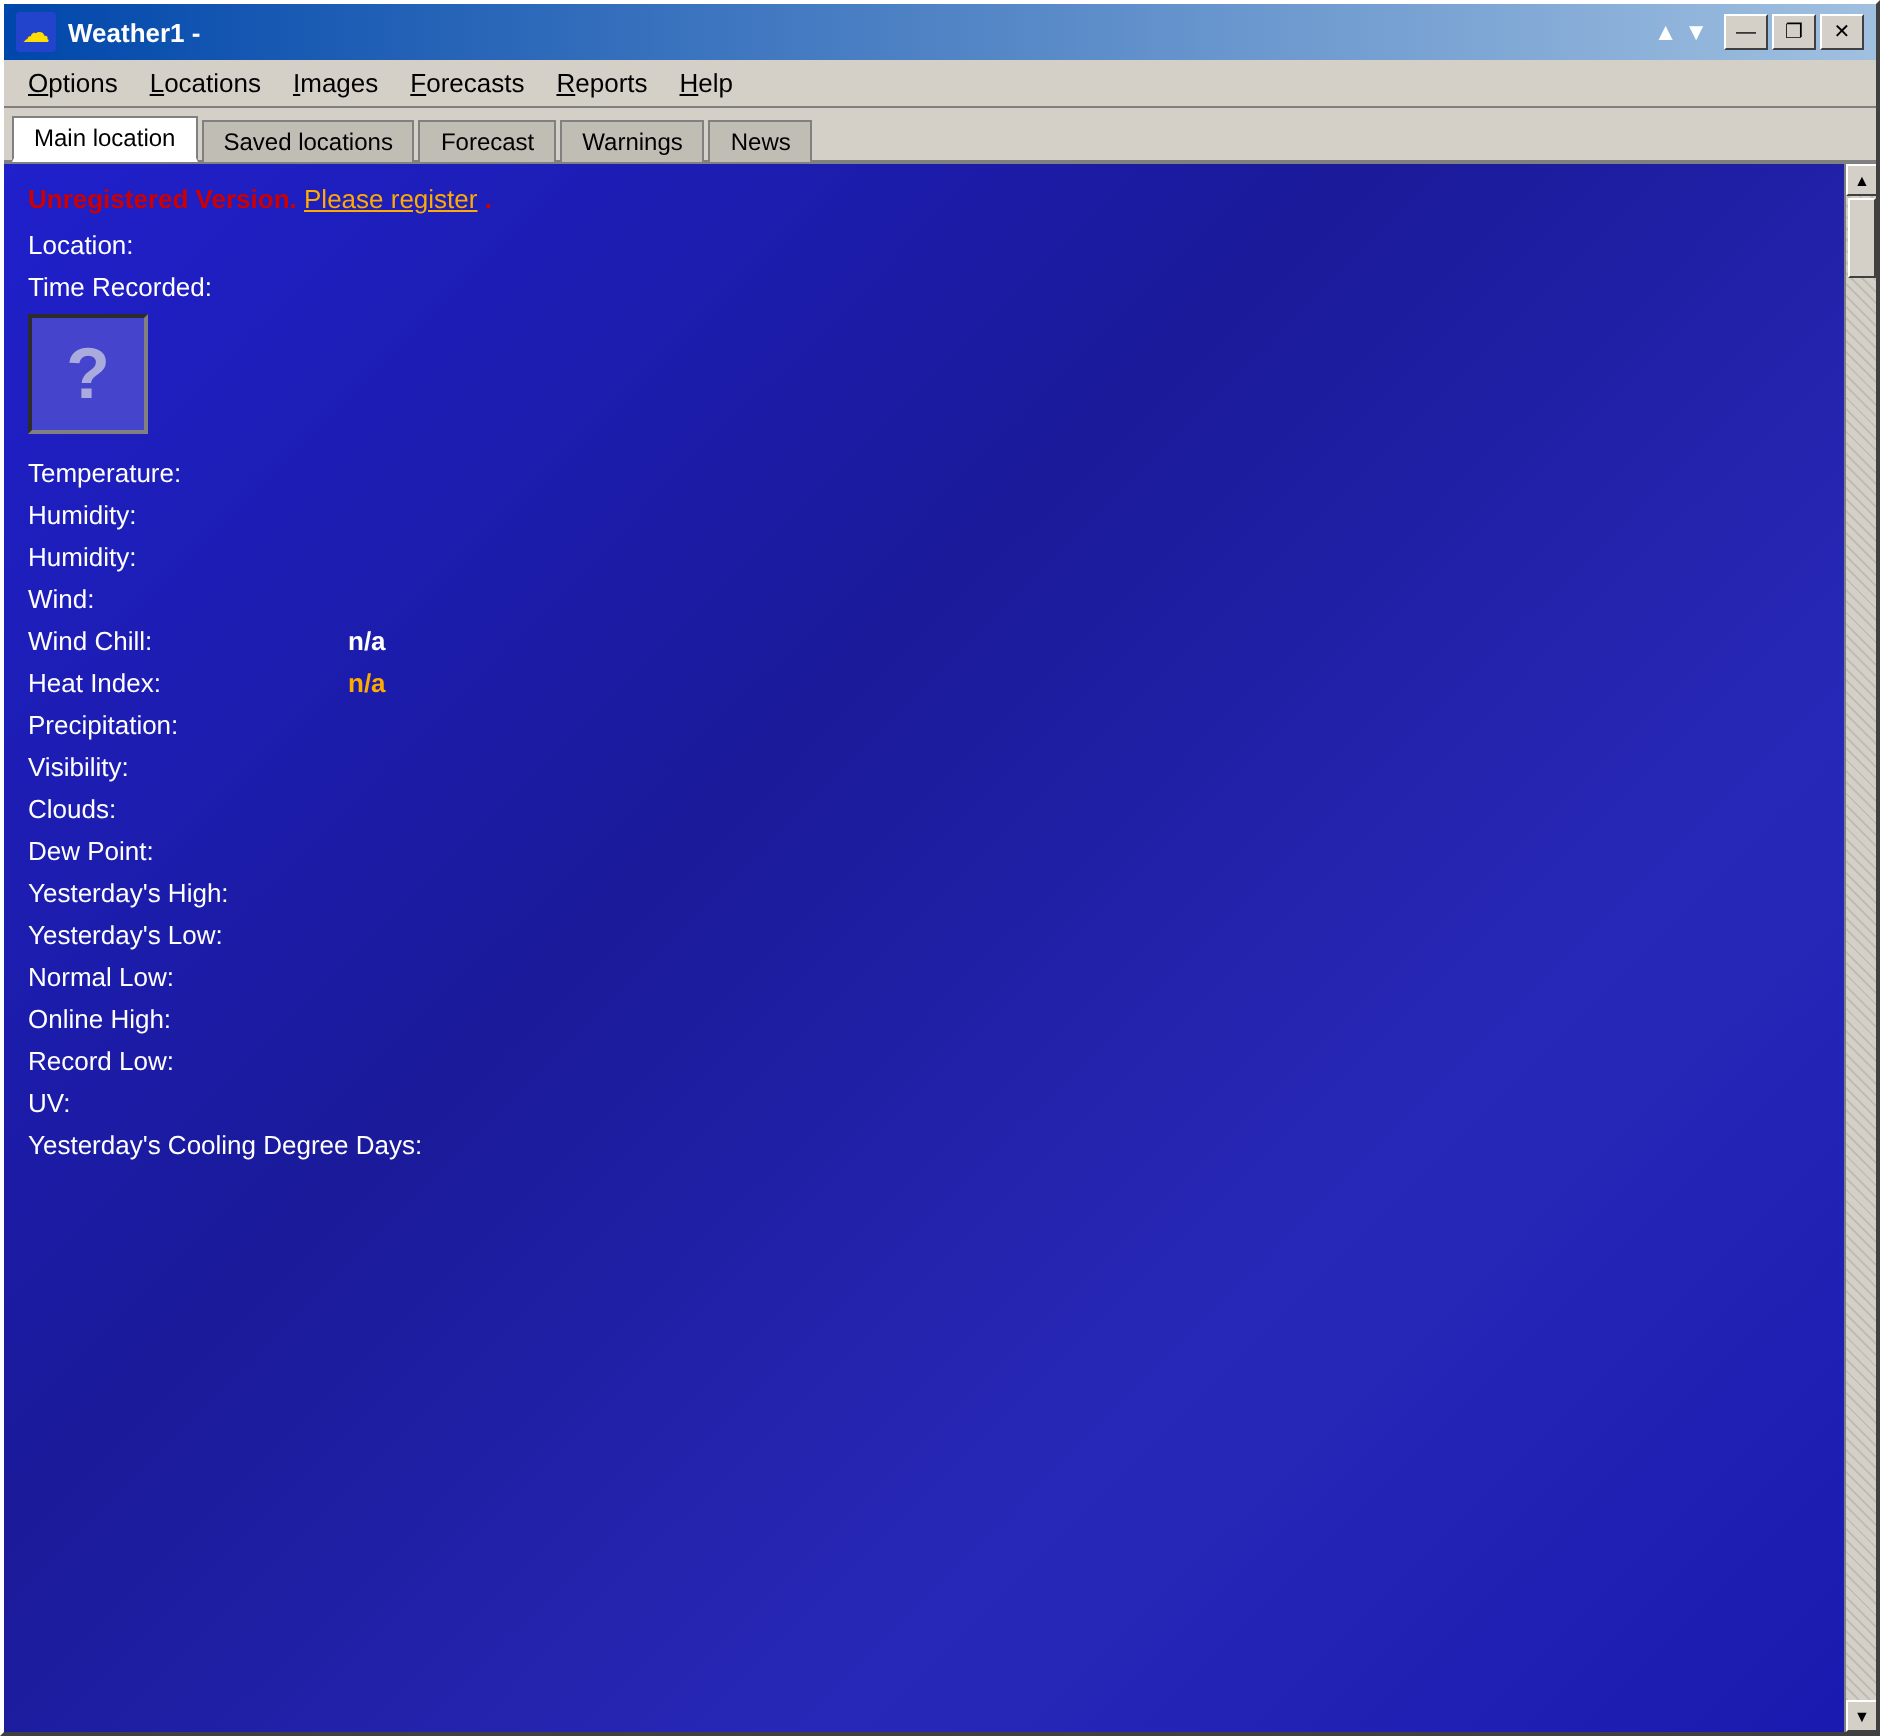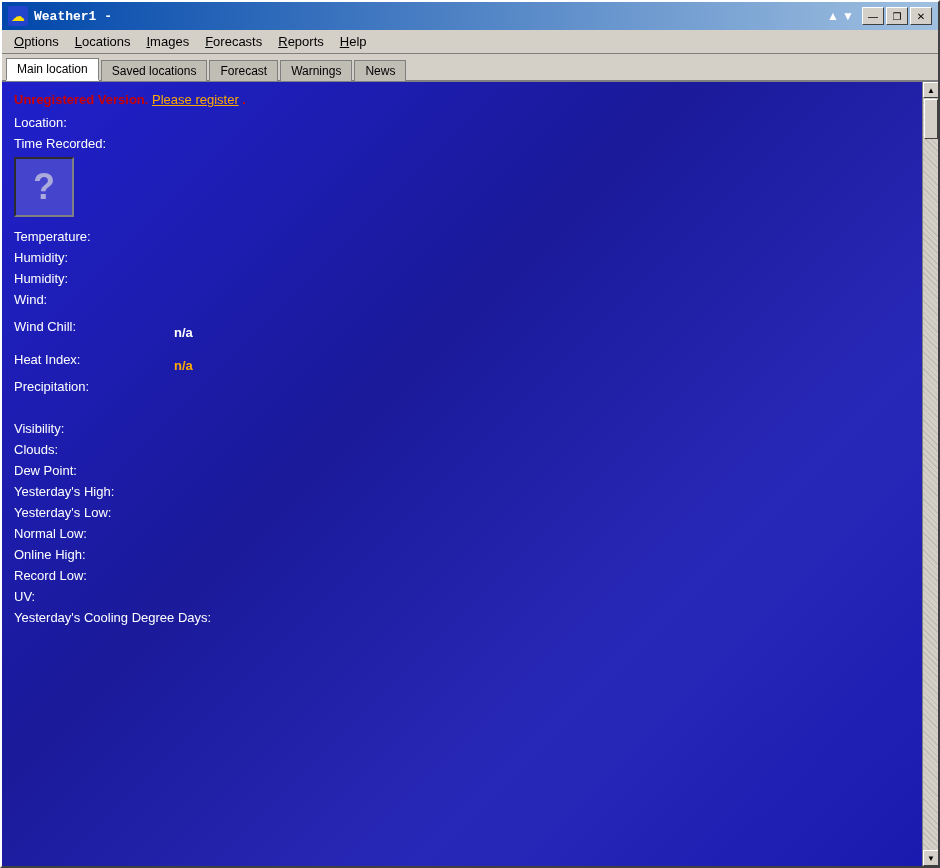--- a/index.html
+++ b/index.html
@@ -37,21 +37,20 @@
       width: 20px;
       height: 20px;
       margin-right: 6px;
       flex-shrink: 0;
     }
     .title-bar-title {
       color: white;
       font-weight: bold;
       font-size: 13px;
       flex: 1;
-      font-family: Liberation Mono, monospace;
     }
     .title-bar-buttons {
       display: flex;
       gap: 2px;
     }
     .title-btn {
       width: 22px;
       height: 18px;
       background: #d4d0c8;
       border: 1px solid;
@@ -219,21 +218,20 @@
       font-size: 13px;
       margin-bottom: 6px;
       display: flex;
       align-items: center;
     }
     .field-label {
       min-width: 160px;
     }
     .field-value {
       color: #ffffff;
-      margin-top: 12px;
     }
     .field-value.na-white {
       color: #ffffff;
       font-weight: bold;
     }
     .field-value.na-orange {
       color: #ffaa00;
       font-weight: bold;
     }
 
@@ -346,21 +344,21 @@
         <span class="field-label" style="color:#ffffff;">Heat Index:</span>
         <span class="field-value na-orange">n/a</span>
       </div>
 
       <div class="weather-field">
         <span class="field-label" style="color:#ffffff;">Precipitation:</span>
         <span class="field-value"></span>
       </div>
 
       <div class="weather-field">
-        <span class="field-label" style="color:#ffffff;margin-top:21px;">Visibility:</span>
+        <span class="field-label" style="color:#ffffff;">Visibility:</span>
         <span class="field-value"></span>
       </div>
 
       <div class="weather-field">
         <span class="field-label" style="color:#ffffff;">Clouds:</span>
         <span class="field-value"></span>
       </div>
 
       <div class="weather-field">
         <span class="field-label" style="color:#ffffff;">Dew Point:</span>

